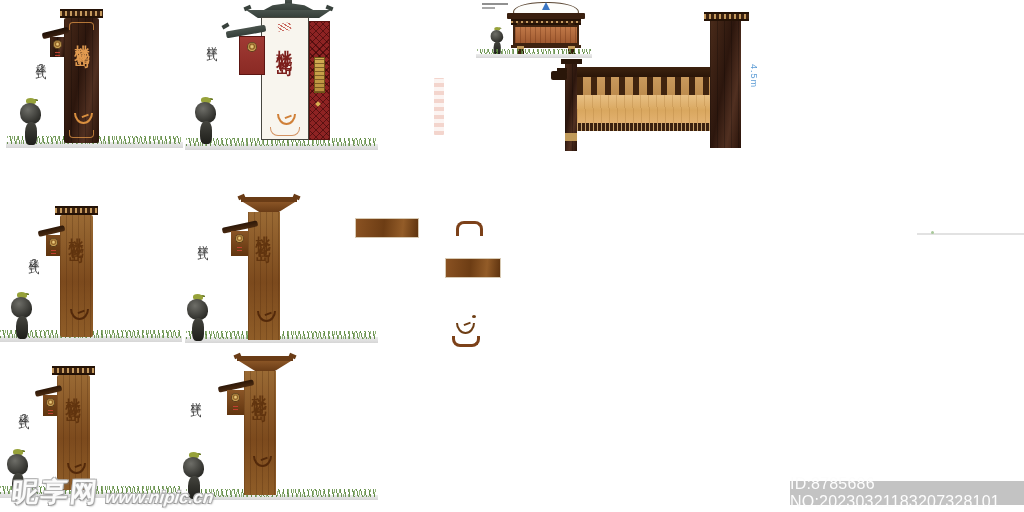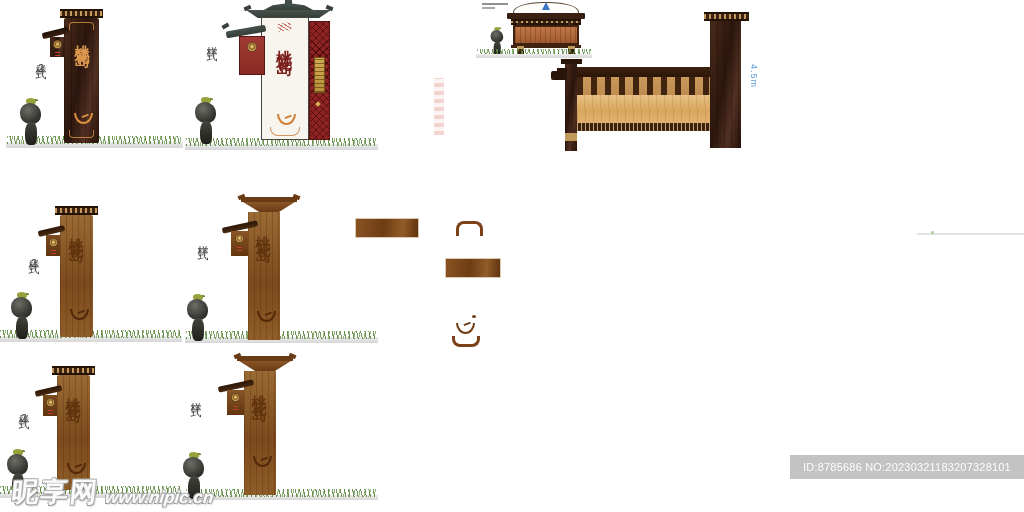--- a/index.html
+++ b/index.html
@@ -89,22 +89,22 @@
 
   .dim{position:absolute;writing-mode:vertical-rl;font-size:9px;color:#5b9bd5;letter-spacing:1px}
 
   
   .wm{position:absolute;left:12px;top:474px;display:flex;align-items:flex-end;gap:7px;
       transform:skewX(-6deg);white-space:nowrap}
   .wm span{color:rgba(255,255,255,.95);font-weight:bold;
       text-shadow:-1px -1px 0 #b4b4b4,1px -1px 0 #b4b4b4,-1px 1px 0 #9a9a9a,1px 1px 2px #7e7e7e}
   .wm-cn{font-size:27px;letter-spacing:2px}
   .wm-url{font-size:17px;font-style:italic;padding-bottom:2px}
-  .idbar{position:absolute;left:790px;top:455px;width:234px;height:24px;background:#c3c3c3;
-      color:#fdfdfd;font-size:11px;display:flex;align-items:center;justify-content:center;
+  .idbar{position:absolute;left:790px;top:481px;width:234px;height:24px;background:#c3c3c3;
+      color:#fdfdfd;font-size:16px;display:flex;align-items:center;justify-content:center;
       letter-spacing:.2px}
   .faintline{position:absolute;background:#e2e2e2}
 </style>
 </head>
 <body>
 
 <div id="canvas">
 
   <div>
     <div class="abs comb" style="left:704px;top:12px;width:45px;height:9px"></div>

